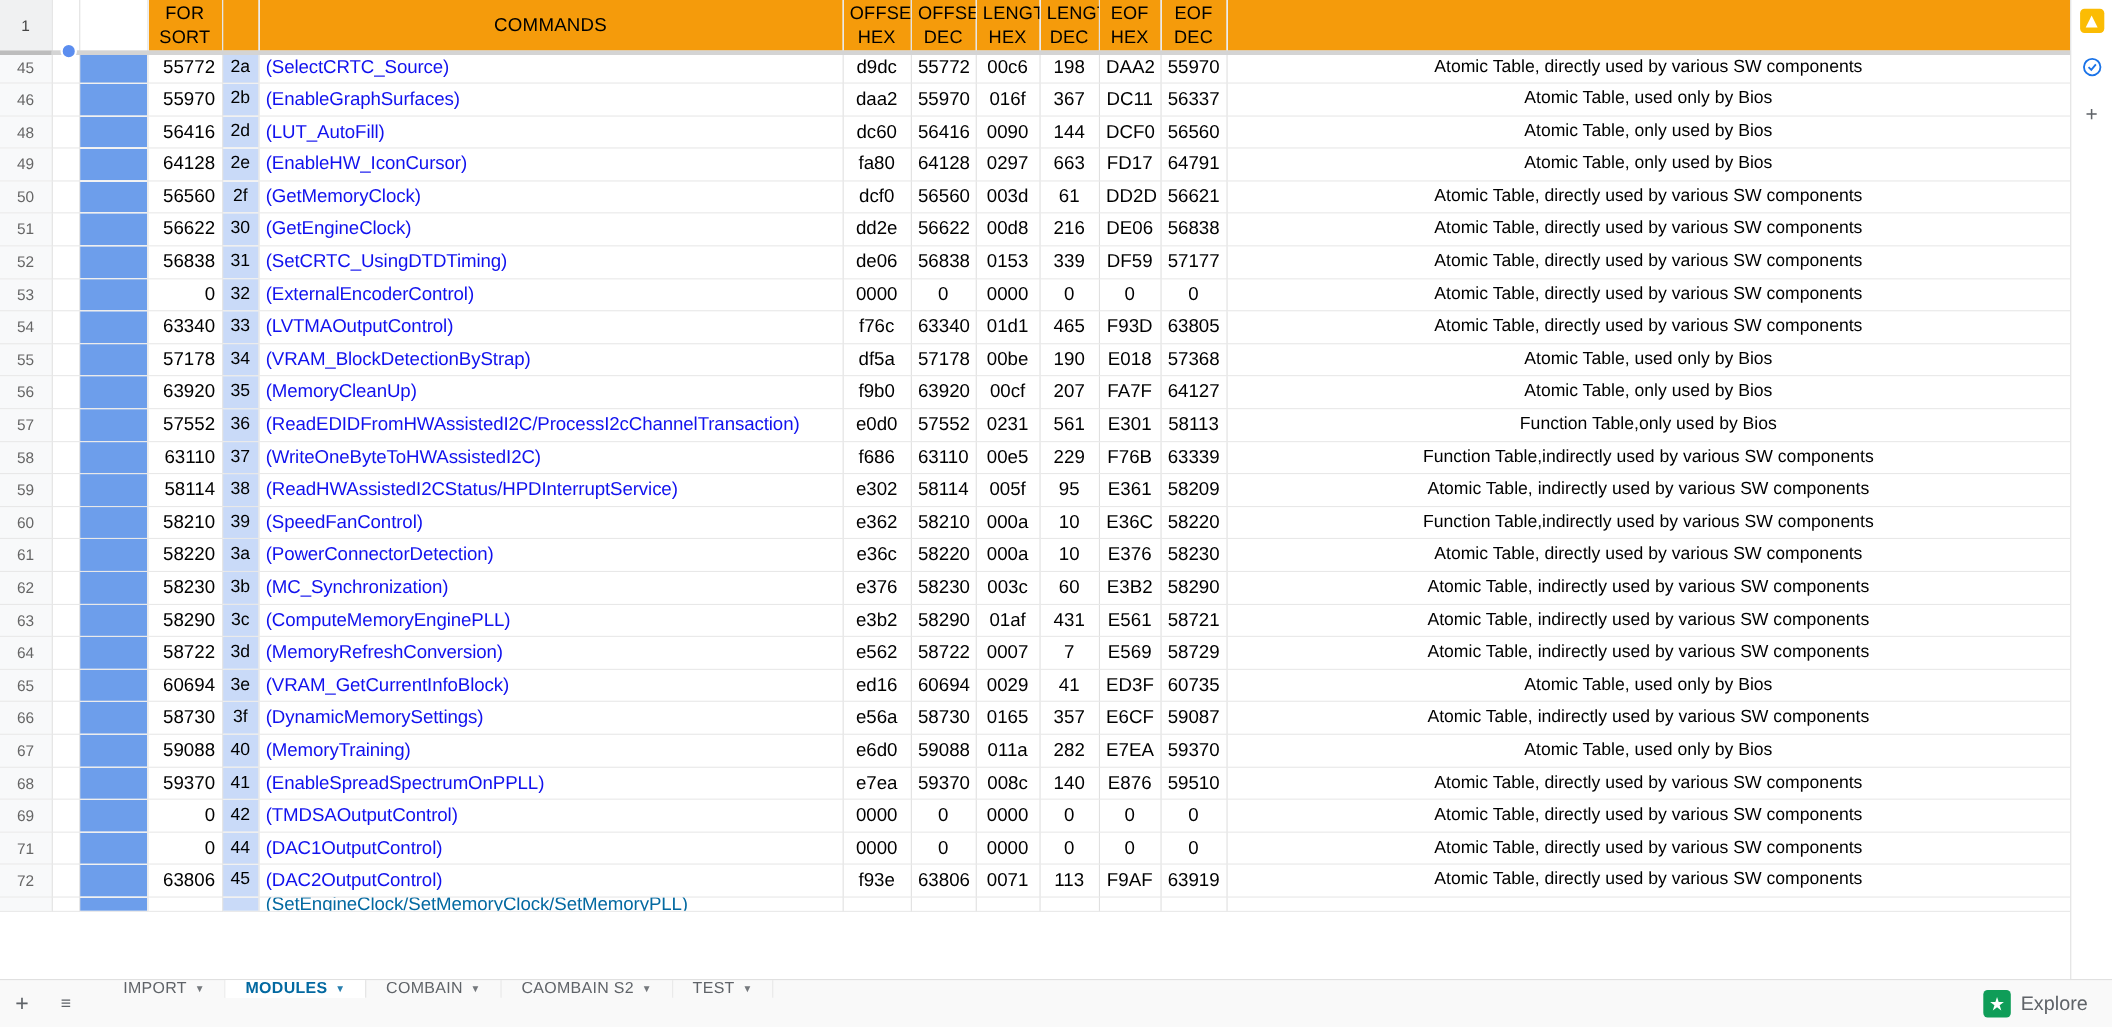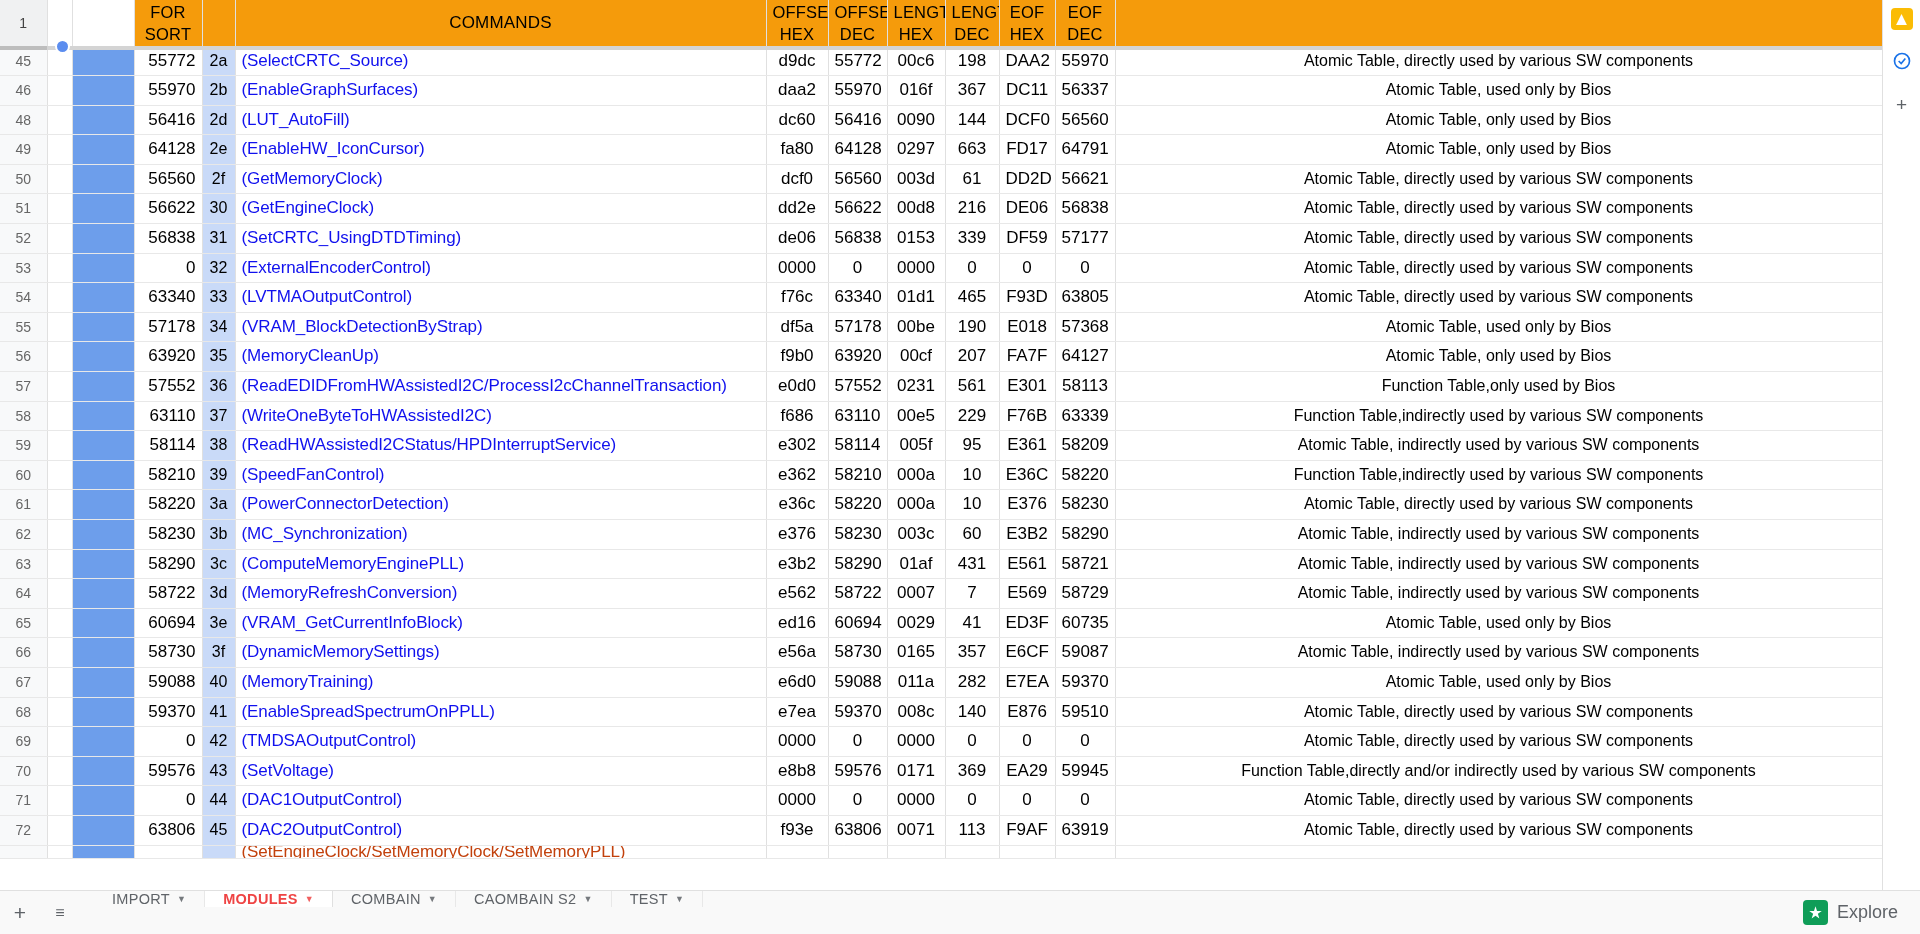--- a/index.html
+++ b/index.html
@@ -168,40 +168,40 @@
   .tb-btn.small { font-size: 16px; }
   .tabs { display: flex; align-items: flex-start; margin-left: 14px; }
   .tab {
     display: flex; align-items: center; gap: 7px;
     padding: 0 18px;
     font-size: 14.5px; color: #5f6368;
     border-right: 1px solid #e8e8e8;
     cursor: pointer; letter-spacing: .3px;
   }
   .tab.active {
-    background: #fff; color: #ef4444; font-weight: bold;
+    background: #fff; color: #0369a1; font-weight: bold;
     border-right: 1px solid #e0e0e0;
     box-shadow: 0 -1px 0 #fff inset;
   }
   .tab .caret { font-size: 9px; opacity: .85; }
   .tabbar-spacer { flex: 1; }
   .explore {
     display: flex; align-items: center; gap: 9px;
     margin-right: 22px; cursor: pointer;
   }
   .explore-badge {
     width: 25px; height: 25px; border-radius: 4px;
     background: #0f9d58; color: #fff;
     display: flex; align-items: center; justify-content: center;
     font-size: 16px; font-weight: bold;
   }
   .explore-label { font-size: 18px; color: #5f6368; }
 
   
-  tr.clipped td { height: 12px; line-height: 12px; overflow: hidden; color: #c2410c; }
+  tr.clipped td { height: 12px; line-height: 12px; overflow: hidden; color: #0369a1; }
 </style>
 </head>
 <body>
 
 <div id="app">
 
   <div class="grid-wrap">
     <table class="sheet">
       <colgroup>
         <col class="c-rownum">
@@ -587,35 +587,20 @@
             <td class="forsort">0</td>
             <td class="idx">42</td>
             <td class="cmd">(TMDSAOutputControl)</td>
             <td class="num-c">0000</td>
             <td class="num-cb">0</td>
             <td class="num-c">0000</td>
             <td class="num-cb">0</td>
             <td class="num-c">0</td>
             <td class="num-cb">0</td>
             <td class="desc">Atomic Table,  directly used by various SW components</td>
-          </tr>
-          <tr>
-            <td class="rownum">70</td>
-            <td class="gutter"></td>
-            <td class="selcol"></td>
-            <td class="forsort">59576</td>
-            <td class="idx">43</td>
-            <td class="cmd">(SetVoltage)</td>
-            <td class="num-c">e8b8</td>
-            <td class="num-cb">59576</td>
-            <td class="num-c">0171</td>
-            <td class="num-cb">369</td>
-            <td class="num-c">EA29</td>
-            <td class="num-cb">59945</td>
-            <td class="desc">Function Table,directly and/or indirectly used by various SW components</td>
           </tr>
           <tr>
             <td class="rownum">71</td>
             <td class="gutter"></td>
             <td class="selcol"></td>
             <td class="forsort">0</td>
             <td class="idx">44</td>
             <td class="cmd">(DAC1OutputControl)</td>
             <td class="num-c">0000</td>
             <td class="num-cb">0</td>

